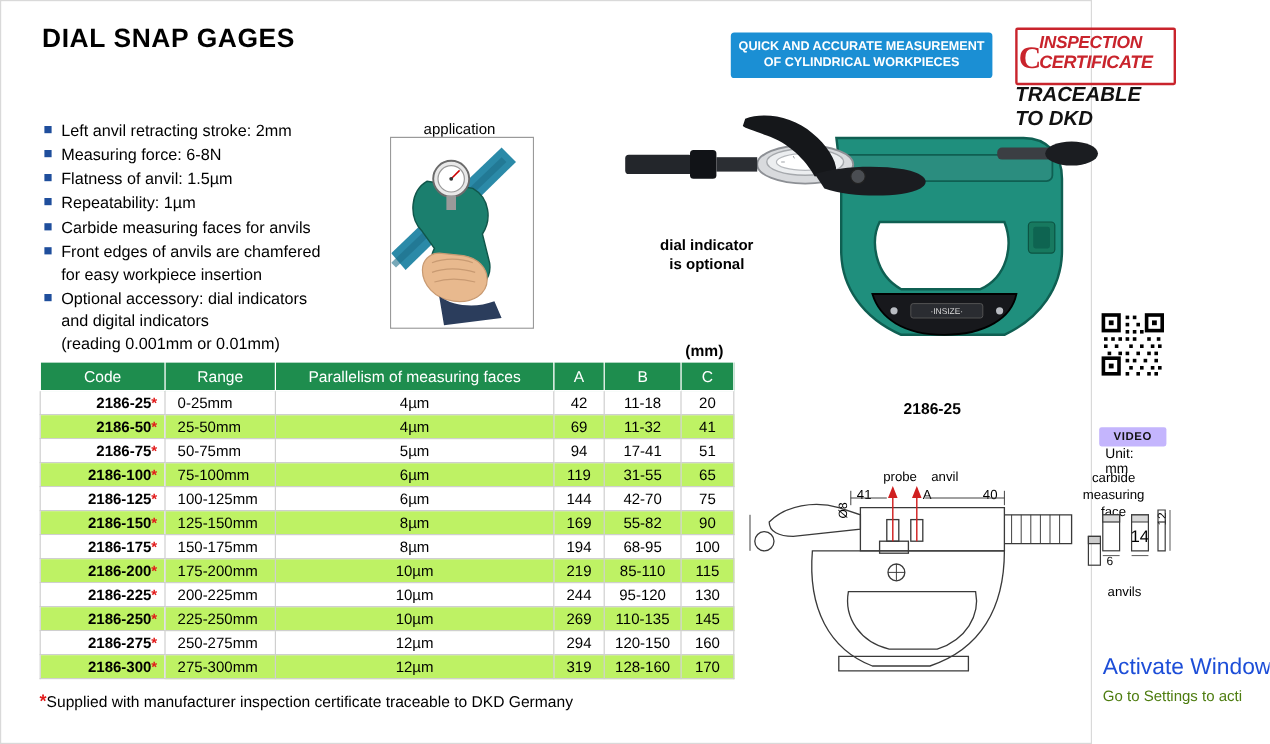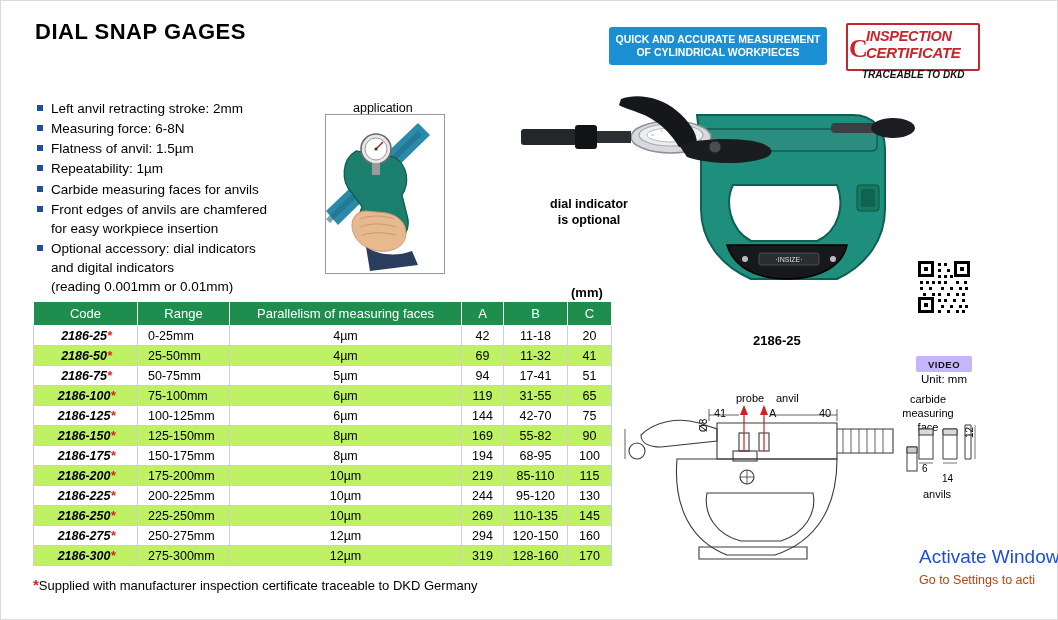--- a/index.html
+++ b/index.html
@@ -6,21 +6,21 @@
   html, body { margin:0; padding:0; }
   body {
     width:1058px; height:620px;
     background:#ffffff;
     font-family:"Liberation Sans", sans-serif;
     color:#000;
     position:relative;
     overflow:hidden;
   }
   .page {
-    position:absolute; left:0; top:0; width:1058px; height:620px;
+    position:absolute; left:0; top:0; width:910px; height:620px;
     border:1px solid #d9d9d9;
   }
 
   
   .title {
     position:absolute; left:34px; top:18px;
     font-size:22px; font-weight:bold; letter-spacing:0.5px;
   }
   .blue-banner {
     position:absolute; left:608px; top:26px; width:218px; height:38px;
@@ -49,21 +49,21 @@
     font-size:15px; font-weight:bold; font-style:italic;
     color:#c9242c; letter-spacing:-0.3px;
   }
   .cert-c {
     position:absolute; left:3px; top:11px;
     font-size:26px; font-weight:bold; color:#c9242c;
     font-family:"Liberation Serif", serif;
   }
   .cert-sub {
     position:absolute; left:845px; top:68px;
-    font-size:10px; font-style:italic; font-weight:bold; color:#111;margin-left:16px;
+    font-size:17px; font-style:italic; font-weight:bold; color:#111;
   }
 
   
   .bullets {
     position:absolute; left:34px; top:98px; width:300px;
     font-size:13.5px; line-height:1.42;
   }
   .bullet {
     position:relative; padding-left:16px; margin-bottom:1px;
   }
@@ -137,21 +137,21 @@
   table.spec td {
     border:1px solid #cfcfcf;
     padding:2px 6px;
     height:20px;
     text-align:center;
     font-size:12.5px;
   }
   table.spec tr.odd td { background:#ffffff; }
   table.spec tr.even td { background:#bef264; }
   table.spec td.code {
-    text-align:center; font-weight:bold; padding-left:8px; position:relative;font-style:italic;
+    text-align:right; font-weight:bold; padding-left:8px; position:relative;
   }
   table.spec td.range { text-align:left; padding-left:10px; }
   .star { color:#e21b1b; font-weight:bold; }
   .col-code  { width:104px; }
   .col-range { width:92px; }
   .col-par   { width:232px; }
   .col-a     { width:42px; }
   .col-b     { width:64px; }
   .col-c     { width:44px; }
 
@@ -177,32 +177,32 @@
     position:absolute; left:922px; top:487px;
     font-size:11px;
   }
   .dim-41 { position:absolute; left:713px; top:406px; font-size:11px; }
   .dim-A  { position:absolute; left:768px; top:406px; font-size:11px; }
   .dim-40 { position:absolute; left:818px; top:406px; font-size:11px; }
   .lbl-probe { position:absolute; left:735px; top:391px; font-size:11px; }
   .lbl-anvil { position:absolute; left:775px; top:391px; font-size:11px; }
   .lbl-phi   { position:absolute; left:697px; top:431px; font-size:10px; transform:rotate(-90deg); transform-origin:left top;}
   .dim-6  { position:absolute; left:921px; top:462px; font-size:10px; }
-  .dim-14 { position:absolute; left:941px; top:472px; font-size:10px; }
+  .dim-14 { position:absolute; left:941px; top:438px; font-size:14px; }
   .dim-12 { position:absolute; left:963px; top:437px; font-size:10px; transform:rotate(-90deg); transform-origin:left top; }
 
   
   .wm1 {
     position:absolute; left:918px; top:545px;
     font-size:19px; color:#1d4ed8;
     white-space:nowrap;
   }
   .wm2 {
     position:absolute; left:918px; top:572px;
-    font-size:12.5px; color:#c2410c;
+    font-size:12.5px; color:#4d7c0f;
     white-space:nowrap;
   }
 </style>
 </head>
 <body>
 
 <div class="page">
 
   <div class="title">DIAL SNAP GAGES</div>
 

